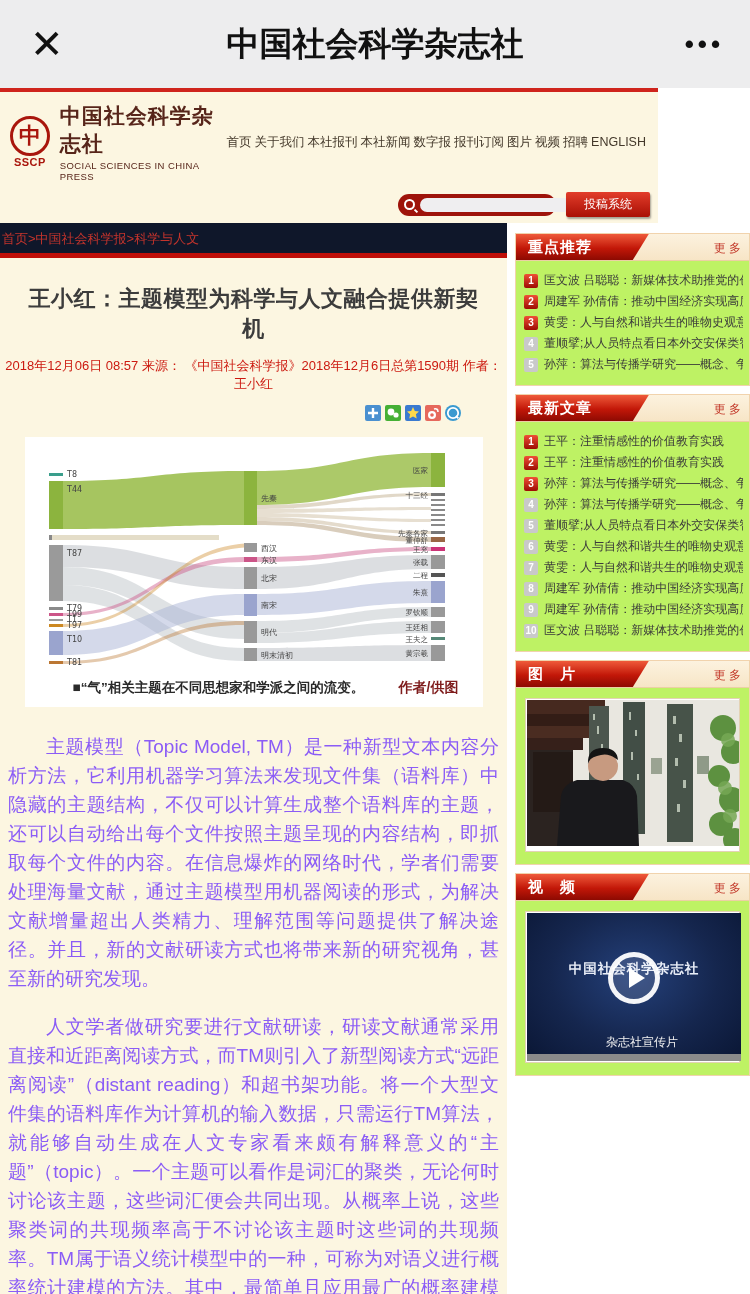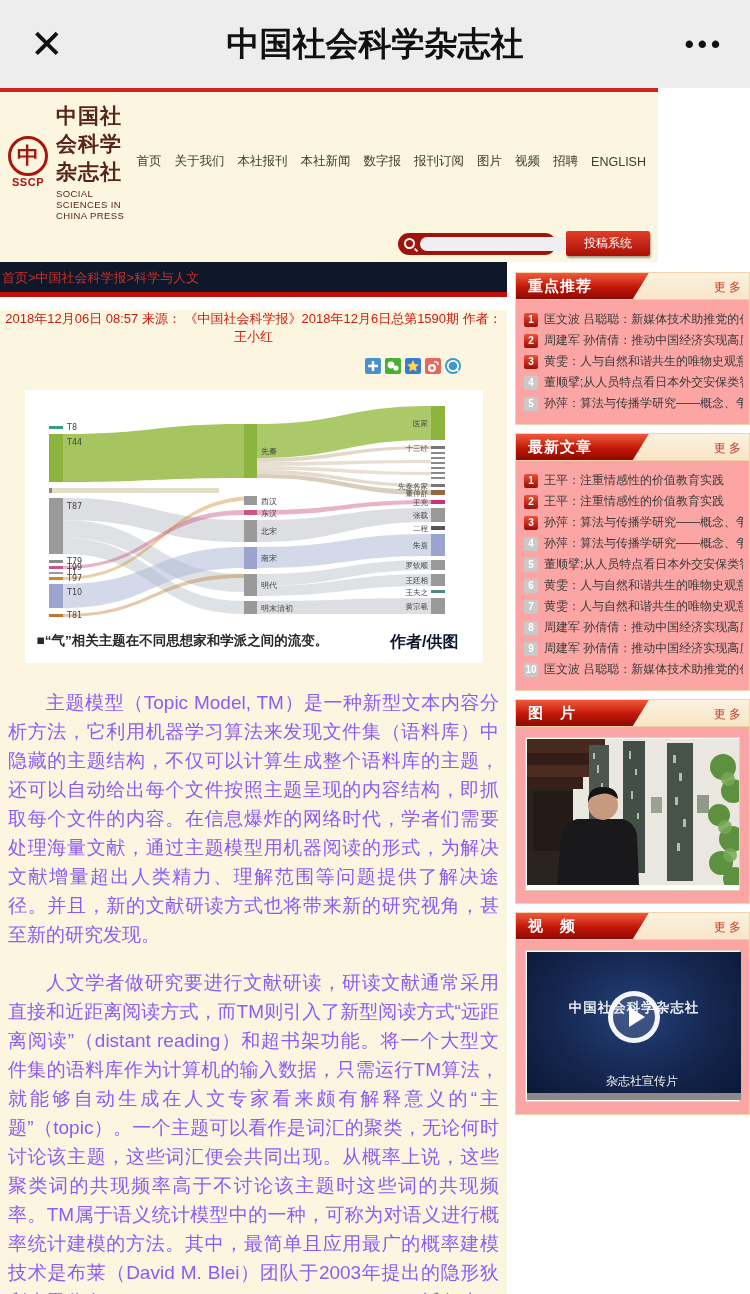--- a/index.html
+++ b/index.html
@@ -16,49 +16,49 @@
   
   .site-header { width:658px; background:#fcf6e1; border-top:4px solid #cf241c; padding:10px 8px 6px 8px; }
   .hdr-row1 { display:flex; align-items:center; }
   .logo-wrap { display:flex; flex-direction:column; align-items:center; width:52px; }
   .logo-circle { width:40px; height:40px; border-radius:50%; border:3px solid #a9160d; color:#a9160d;
     display:flex; align-items:center; justify-content:center; font-size:22px; font-weight:bold; background:#fcf6e1; }
   .logo-sscp { font-size:11px; font-weight:bold; color:#a9160d; letter-spacing:.5px; }
   .site-names { margin-left:8px; }
   .site-name-cn { font-size:21px; font-weight:bold; color:#57251a; letter-spacing:1px; }
   .site-name-en { font-size:9.5px; color:#57251a; letter-spacing:.4px; margin-top:2px; }
-  .hdr-nav { flex:1; display:flex; justify-content:flex-end; align-items:center; gap:13px; padding-right:4px; flex-wrap:nowrap; }
+  .hdr-nav { flex:1; display:flex; justify-content:flex-end; align-items:center; gap:3px; padding-right:4px; flex-wrap:nowrap; }
   .nav-item { font-size:12.5px; color:#43382a; white-space:nowrap; cursor:pointer; }
   .hdr-row2 { display:flex; justify-content:flex-end; align-items:center; margin-top:10px; gap:10px; }
   .search-pill { background:#9e130a; border-radius:11px; height:22px; width:158px; display:flex; align-items:center; padding:0 6px 0 6px; }
   .mag-icon { width:11px; height:11px; border:2px solid #fff; border-radius:50%; position:relative; margin-right:5px; flex:none; }
   .mag-icon::after{ content:""; position:absolute; width:4px; height:2px; background:#fff; transform:rotate(45deg); left:8px; top:9px; }
   .search-input { flex:1; height:14px; border:none; border-radius:7px; background:#efeef0; outline:none; font-size:11px; padding:0 6px; }
   .submit-btn { background:linear-gradient(180deg,#e23d2a,#a90f05); color:#fff; font-size:12px; padding:4px 18px; border-radius:2px; box-shadow:1px 2px 2px rgba(0,0,0,.35); cursor:pointer; white-space:nowrap; }
   
   .content-row { display:flex; align-items:flex-start; }
   .main-col { width:507px; }
   .breadcrumb { font-size:13px; color:#c4342c; padding:7px 2px 5px 2px; background:#0f172a; }
   .red-rule { height:5px; background:#bf0f08; }
   .article { background:#fcf6e1; min-height:1100px; padding-bottom:40px; }
   .art-title { text-align:center; font-size:22px; font-weight:bold; color:#3c3c3c; padding:26px 20px 0 20px; letter-spacing:.5px; }
   .art-meta { text-align:center; font-size:13px; color:#cc1a10; margin-top:13px; }
   .share-row { display:flex; justify-content:flex-end; gap:4px; margin:12px 46px 0 0; }
   .share-ic { width:16px; height:16px; display:inline-block; cursor:pointer; }
   
   .figure { width:458px; margin:16px auto 0 auto; background:#ffffff; padding:10px 20px 10px 8px; }
-  .fig-caption-row { display:flex; justify-content:space-between; margin-top:8px; padding:0 4px; }
+  .fig-caption-row { display:flex; justify-content:space-between; margin-top:8px; padding:0 4px;margin-left:36px; }
   .fig-caption { font-size:13.5px; font-weight:bold; color:#2a2a2a; }
-  .fig-credit { font-size:16px; font-weight:bold; color:#0f172a; white-space:nowrap; margin-left:8px; }
+  .fig-credit { font-size:14px; font-weight:bold; color:#7f1d1d; white-space:nowrap; margin-left:8px; }
   
   .art-body { padding:6px 8px 0 8px; }
   .para { font-size:19px; line-height:29px; color:#8b5cf6; text-indent:2em; text-align:justify; margin-top:19px; }
   
   .sidebar { width:235px; margin-left:8px; padding-top:10px; }
-  .sb-box { border:1px solid #f1d3ad; background:#fca5a5; margin-bottom:8px; }
+  .sb-box { border:1px solid #f1d3ad; background:#bef264; margin-bottom:8px; }
   .sb-head { position:relative; height:27px; background:linear-gradient(180deg,#fcf2df,#f7e5c6); border-bottom:1px solid #eccfa4; }
   .sb-ribbon { position:absolute; left:0; top:0; height:100%; width:57%;
     background:linear-gradient(180deg,#ef5a3a 0%,#c21708 55%,#8d0a02 100%);
     clip-path:polygon(0 0,100% 0,calc(100% - 16px) 100%,0 100%);
     display:flex; align-items:center; }
   .sb-title { color:#fff; font-size:15px; font-weight:bold; padding-left:12px; letter-spacing:1px; white-space:nowrap; }
   .sb-more { position:absolute; right:8px; top:6px; font-size:12px; color:#c33a2b; cursor:pointer; }
   .sb-list { padding:7px 6px 8px 8px; }
   .s-item { display:flex; align-items:center; margin:4px 0; overflow:hidden; white-space:nowrap; cursor:pointer; }
   .s-badge { flex:none; width:14px; height:14px; border-radius:2px; background:#c9c9c9; color:#fff; font-size:10px; font-weight:bold;
@@ -117,20 +117,21 @@
     </div>
     <span class="submit-btn">投稿系统</span>
   </div>
 </div>
 
 <div class="content-row">
   <div class="main-col">
     <div class="breadcrumb">首页&gt;中国社会科学报&gt;科学与人文</div>
     <div class="red-rule"></div>
     <div class="article">
+      <div class="art-title">王小红：主题模型为科学与人文融合提供新契机</div>
       <div class="art-meta">2018年12月06日 08:57 来源： 《中国社会科学报》2018年12月6日总第1590期 作者： 王小红</div>
       <div class="share-row" id="share-row">
           <span class="share-ic"><svg width="16" height="16" viewBox="0 0 16 16">
               <rect width="16" height="16" rx="2" fill="#4a90d0"></rect>
               <path d="M8 3v10M3 8h10" stroke="#fff" stroke-width="2.4"></path>
             </svg></span>
           <span class="share-ic"><svg width="16" height="16" viewBox="0 0 16 16">
               <rect width="16" height="16" rx="2" fill="#45b035"></rect>
               <circle cx="6" cy="7" r="3.4" fill="#fff"></circle>
               <circle cx="11" cy="10" r="2.6" fill="#fff"></circle>

